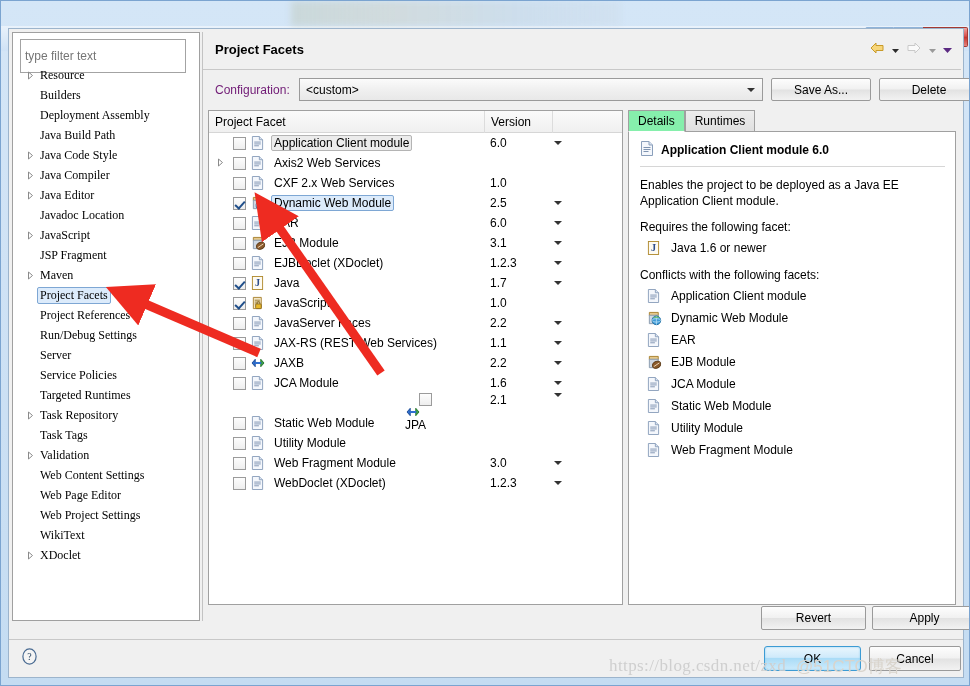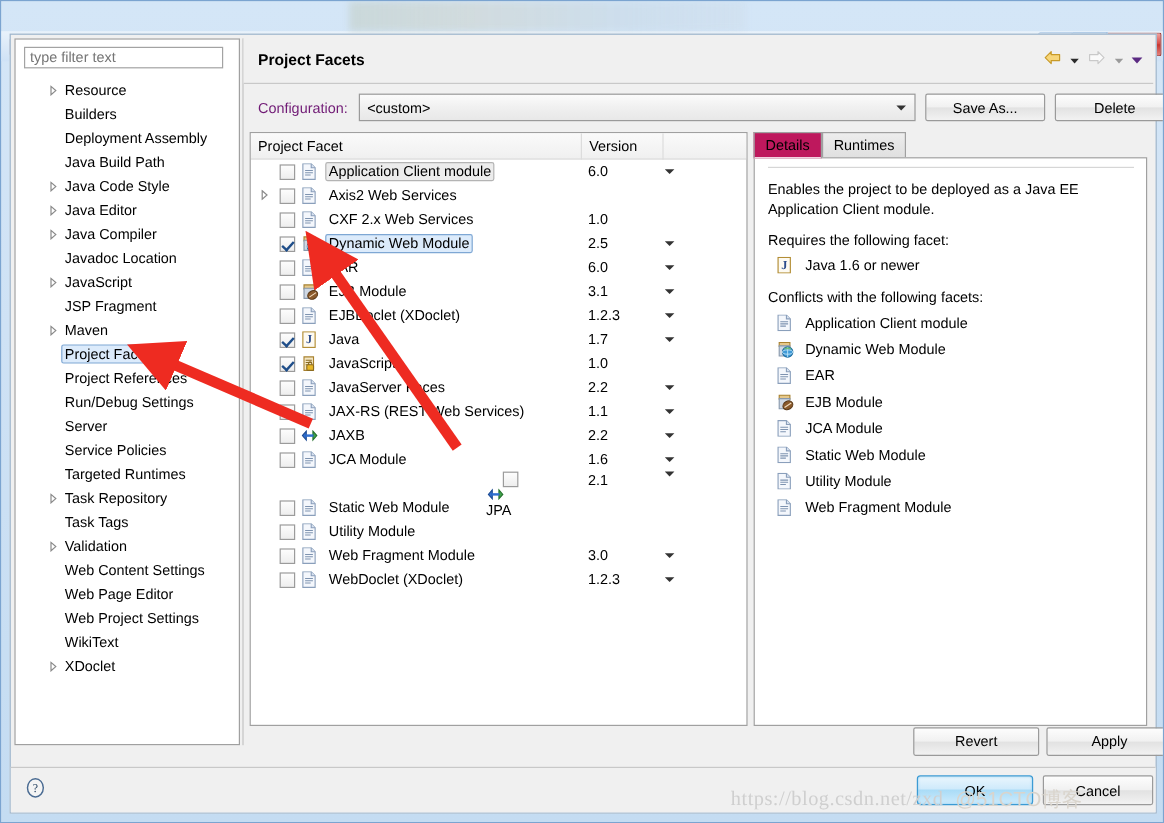--- a/index.html
+++ b/index.html
@@ -72,25 +72,25 @@
     overflow: hidden;
   }
   #filter-input {
     position: absolute; left: 7px; top: 6px;
     width: 166px; height: 18px;
     border: 1px solid #a3a3a3;
     background: #fff;
     font-family: "Liberation Sans", sans-serif;
     font-size: 12px;
     color: #555;
-    padding: 0 4px;
+    padding: 16px 4px;
     outline: none;
   }
   #tree {
-    position: absolute; left: 15px; top: 32px; width: 186px;
+    position: absolute; left: 1px; top: 32px; width: 186px; font-family: Liberation Serif, serif;
   }
   .tree-item {
     height: 20px; display: flex; align-items: center;
     padding-left: 10px; white-space: nowrap;
   }
   .tree-arrow {
     width: 13px; flex: 0 0 13px; display: flex; align-items: center; justify-content: center;
     color: #7a7a7a; font-size: 8px;
   }
   .tree-label { color: #000; font-size: 12px; padding: 1px 3px; }
@@ -228,21 +228,21 @@
   #tabs { display: flex; height: 21px; align-items: flex-end; }
   .tab {
     height: 21px; padding: 0 9px;
     font-size: 12px; color: #000;
     display: flex; align-items: center;
     border: 1px solid #a0a0a0;
     background: linear-gradient(180deg,#ededed,#e0e0e0);
     border-bottom: none;
   }
   .tab.active {
-    background: #be185d;
+    background: #86efac;
     border-bottom: 1px solid #ffffff;
     position: relative; z-index: 2;
     margin-bottom: -1px;
     height: 22px;
   }
   #details-body {
     position: absolute; left: 0; top: 21px;
     width: 328px; height: 474px;
     background: #ffffff;
     border: 1px solid #a0a0a0;
@@ -392,29 +392,29 @@
               </svg>
             </span>
             <span class="tree-label">Java Code Style</span>
           </div>
           <div class="tree-item">
             <span class="tree-arrow">
               <svg width="7" height="9" viewBox="0 0 7 9">
                 <path d="M1.5 1 L5.5 4.5 L1.5 8 Z" fill="none" stroke="#8a8a8a" stroke-width="1"></path>
               </svg>
             </span>
-            <span class="tree-label">Java Editor</span>
+            <span class="tree-label">Java Compiler</span>
           </div>
           <div class="tree-item">
             <span class="tree-arrow">
               <svg width="7" height="9" viewBox="0 0 7 9">
                 <path d="M1.5 1 L5.5 4.5 L1.5 8 Z" fill="none" stroke="#8a8a8a" stroke-width="1"></path>
               </svg>
             </span>
-            <span class="tree-label">Java Compiler</span>
+            <span class="tree-label">Java Editor</span>
           </div>
           <div class="tree-item">
             <span class="tree-arrow"></span>
             <span class="tree-label">Javadoc Location</span>
           </div>
           <div class="tree-item">
             <span class="tree-arrow">
               <svg width="7" height="9" viewBox="0 0 7 9">
                 <path d="M1.5 1 L5.5 4.5 L1.5 8 Z" fill="none" stroke="#8a8a8a" stroke-width="1"></path>
               </svg>
@@ -845,20 +845,34 @@
       <div id="details-area">
         <div id="tabs">
             <div class="tab active">
               <span>Details</span>
             </div>
             <div class="tab">
               <span>Runtimes</span>
             </div>
           </div>
         <div id="details-body">
+          <div id="detail-title">
+            <span style="margin-right:7px">
+              <svg width="14" height="15" viewBox="0 0 14 15">
+                <path d="M1.5 0.5 L9 0.5 L12.5 4 L12.5 14.5 L1.5 14.5 Z" fill="#f4f7fc" stroke="#8a9fbb"></path>
+                <path d="M9 0.5 L9 4 L12.5 4" fill="#d8e2f0" stroke="#8a9fbb"></path>
+                <g stroke="#7e93b0" stroke-width="1">
+                  <path d="M3.5 6.5 H10.5"></path>
+                    <path d="M3.5 8.5 H10.5"></path>
+                    <path d="M3.5 10.5 H8.5"></path>
+                </g>
+              </svg>
+            </span>
+            <span>Application Client module 6.0</span>
+          </div>
           <div id="detail-sep"></div>
           <div class="detail-p">Enables the project to be deployed as a Java EE Application Client module.</div>
           <div class="detail-p">Requires the following facet:</div>
           <div class="detail-list" id="requires-list">
               <div class="detail-li">
                 <span class="ic" style="display: inline-flex; align-items: center; flex: 0 0 auto; width: 17px; margin-right: 7px;">
                   <svg width="13" height="14" viewBox="0 0 14 15">
                     <rect x="1.5" y="0.5" width="11" height="14" fill="#fdfaf2" stroke="#b08a2e"></rect>
                     <text x="7" y="11" font-family="Liberation Serif, serif" font-size="11" font-weight="bold" fill="#2c4c8c" text-anchor="middle">J</text>
                   </svg>

